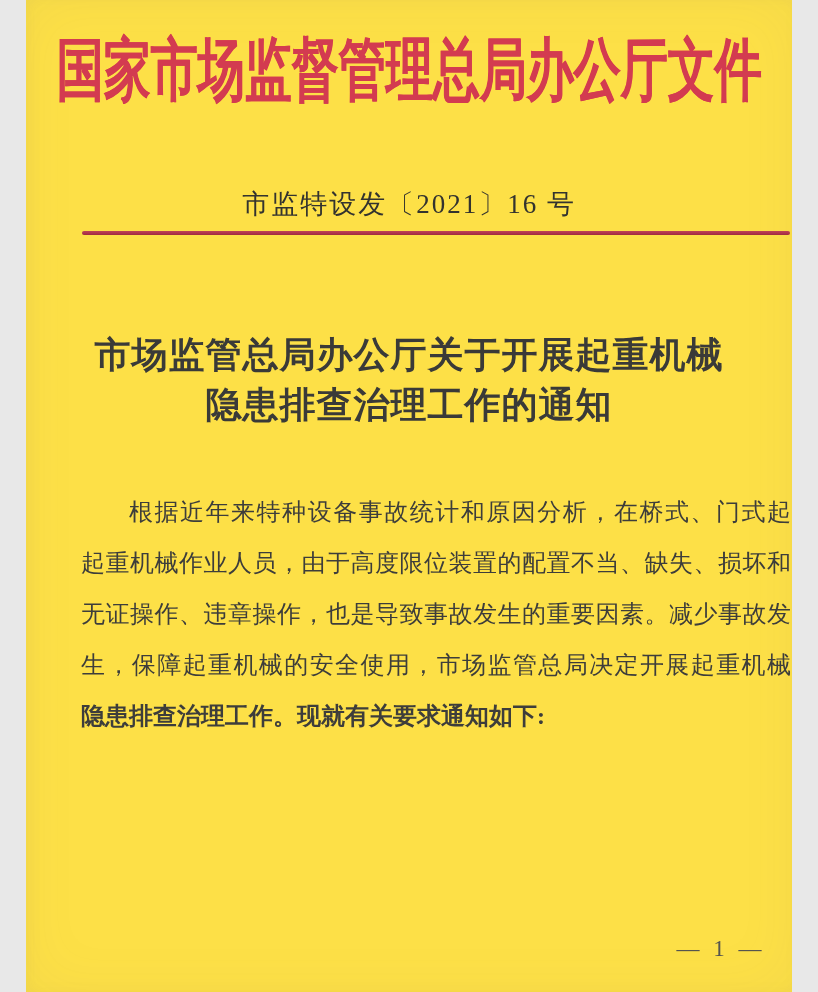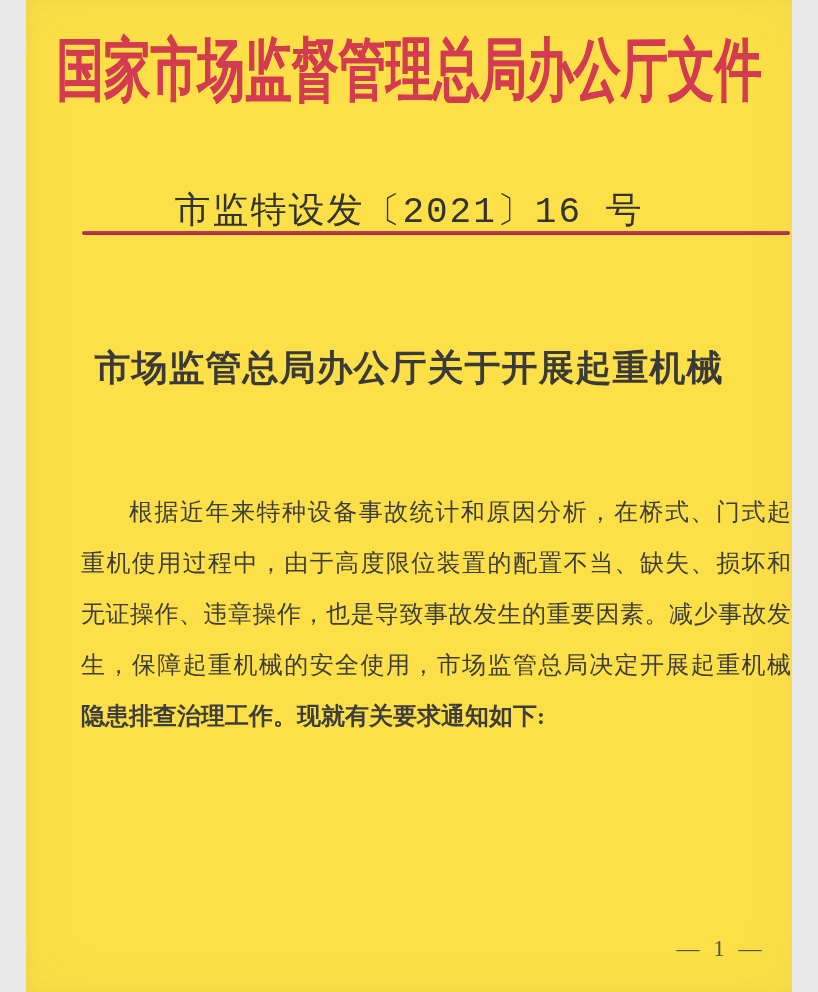--- a/index.html
+++ b/index.html
@@ -40,41 +40,40 @@
     text-shadow: 0.5px 0 0 #d33b50;
   }
 
   
   .doc-number {
     position: absolute;
     top: 186px;
     left: 0;
     width: 100%;
     text-align: center;
-    font-size: 36px;
+    font-size: 27px;
     color: #33332f;
     letter-spacing: 2px;
-    font-family: Liberation Mono, monospace;
   }
 
   
   .red-rule {
     position: absolute;
     top: 231px;
     left: 56px;
     width: 708px;
     height: 4px;
     background: linear-gradient(#c04157, #9e2a40);
     border-radius: 2px;
   }
 
   
   .doc-title {
     position: absolute;
-    top: 343px;
+    top: 330px;
     left: 0;
     width: 100%;
     text-align: center;
     font-weight: bold;
     color: #3a3a38;
     font-size: 36px;
     line-height: 50px;
     letter-spacing: 1px;
   }
 
@@ -124,25 +123,26 @@
   <div class="letterhead">
     <span class="inner">国家市场监督管理总局办公厅文件</span>
   </div>
 
   <div class="doc-number">市监特设发〔2021〕16 号</div>
 
   <div class="red-rule"></div>
 
   <div class="doc-title">
     <div>市场监管总局办公厅关于开展起重机械</div>
+    <div>隐患排查治理工作的通知</div>
   </div>
 
   <div class="body-text">
     <div class="body-line indent">根据近年来特种设备事故统计和原因分析，在桥式、门式起</div>
-    <div class="body-line">重机使用过程中，由于高度限位装置的配置不当、缺失、损坏和</div>
+    <div class="body-line">起重机械作业人员，由于高度限位装置的配置不当、缺失、损坏和</div>
     <div class="body-line">无证操作、违章操作，也是导致事故发生的重要因素。减少事故发</div>
     <div class="body-line">生，保障起重机械的安全使用，市场监管总局决定开展起重机械</div>
     <div class="body-line last">隐患排查治理工作。现就有关要求通知如下:</div>
   </div>
 
   <div class="page-number">— 1 —</div>
 
 </div>
 
 </body></html>

